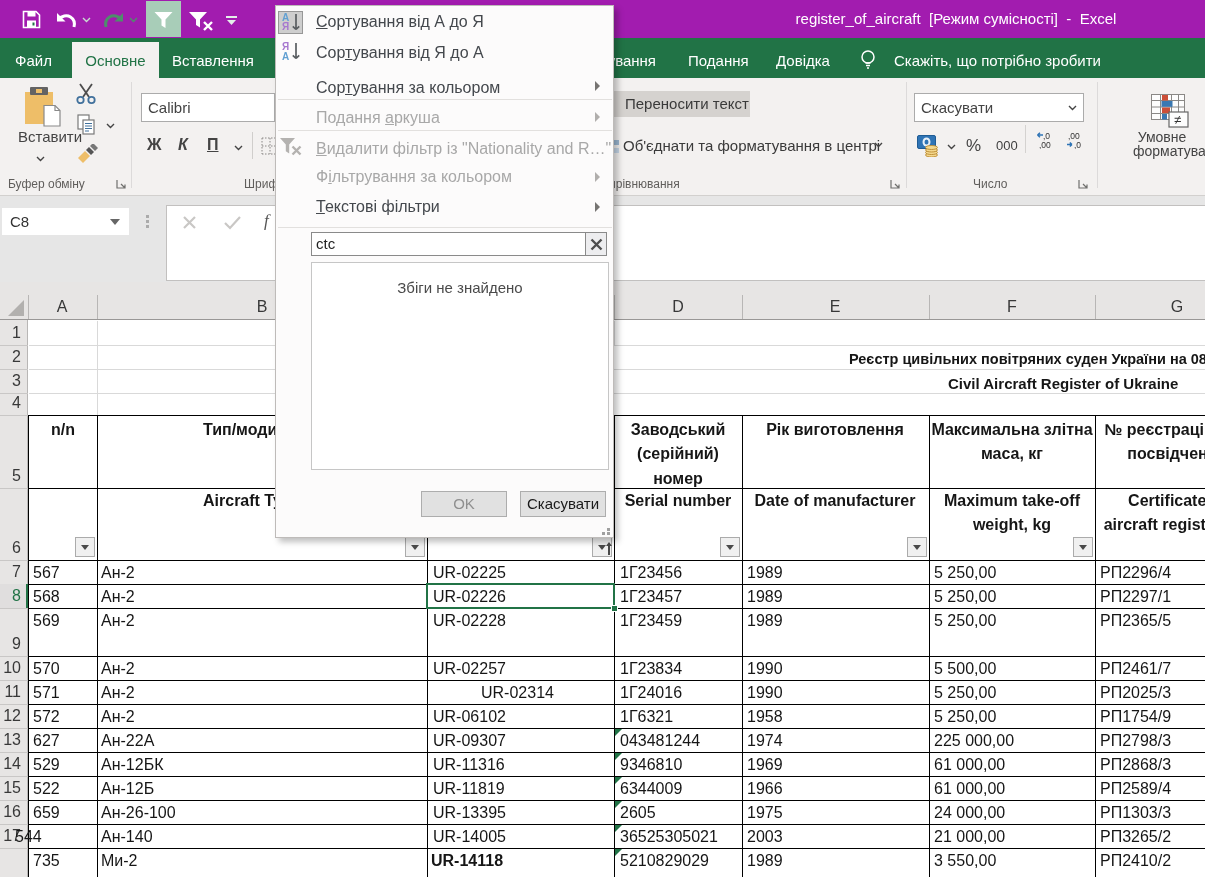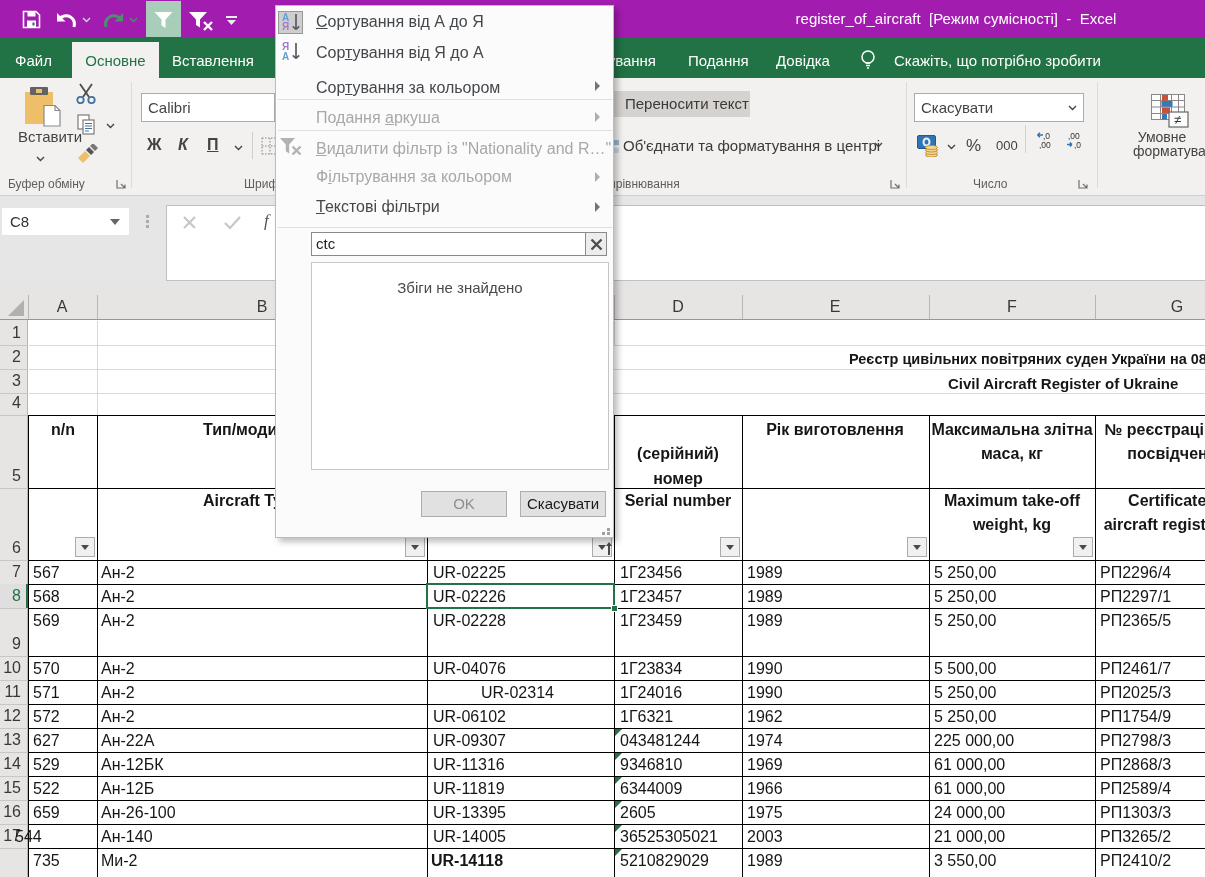--- a/index.html
+++ b/index.html
@@ -326,29 +326,31 @@
     <div class="hline" style="left:28px; top:528px; width:1177px;"></div>
     <div class="vline" style="left:28px; top:95px; height:462px;"></div>
     <div class="vline" style="left:97px; top:95px; height:462px;"></div>
     <div class="vline" style="left:427px; top:95px; height:462px;"></div>
     <div class="vline" style="left:614px; top:95px; height:462px;"></div>
     <div class="vline" style="left:742px; top:95px; height:462px;"></div>
     <div class="vline" style="left:929px; top:95px; height:462px;"></div>
     <div class="vline" style="left:1095px; top:95px; height:462px;"></div>
     <div class="hcell" style="left:-137px; top:101px; width:400px;">n/n</div>
     <div class="hcell" style="left:203px; top:101px; width:auto; text-align:left;">Тип/модифікація ПС</div>
+    <div class="hcell" style="left:478px; top:101px; width:400px;">Заводський</div>
     <div class="hcell" style="left:478px; top:125px; width:400px;">(серійний)</div>
     <div class="hcell" style="left:478px; top:150px; width:400px;">номер</div>
     <div class="hcell" style="left:635px; top:101px; width:400px;">Рік виготовлення</div>
     <div class="hcell" style="left:812px; top:101px; width:400px;">Максимальна злітна</div>
     <div class="hcell" style="left:812px; top:125px; width:400px;">маса, кг</div>
     <div class="hcell" style="left:977px; top:101px; width:400px;">№ реєстраційного</div>
     <div class="hcell" style="left:977px; top:125px; width:400px;">посвідчення</div>
     <div class="hcell" style="left:203px; top:172px; width:auto; text-align:left;">Aircraft Type/model</div>
     <div class="hcell" style="left:478px; top:172px; width:400px;">Serial number</div>
+    <div class="hcell" style="left:635px; top:172px; width:400px;">Date of manufacturer</div>
     <div class="hcell" style="left:812px; top:172px; width:400px;">Maximum take-off</div>
     <div class="hcell" style="left:812px; top:196px; width:400px;">weight, kg</div>
     <div class="hcell" style="left:977px; top:172px; width:400px;">Certificate of</div>
     <div class="hcell" style="left:977px; top:196px; width:400px;">aircraft registration</div>
     <div class="cell" style="left:33px; top:244px;">567</div>
     <div class="cell" style="left:101px; top:244px;">Ан-2</div>
     <div class="cell" style="left:433px; top:244px;">UR-02225</div>
     <div class="cell" style="left:620px; top:244px;">1Г23456</div>
     <div class="cell" style="left:747px; top:244px;">1989</div>
     <div class="cell" style="left:934px; top:244px;">5 250,00</div>
@@ -362,37 +364,37 @@
     <div class="cell" style="left:1100px; top:268px;">РП2297/1</div>
     <div class="cell" style="left:33px; top:292px;">569</div>
     <div class="cell" style="left:101px; top:292px;">Ан-2</div>
     <div class="cell" style="left:433px; top:292px;">UR-02228</div>
     <div class="cell" style="left:620px; top:292px;">1Г23459</div>
     <div class="cell" style="left:747px; top:292px;">1989</div>
     <div class="cell" style="left:934px; top:292px;">5 250,00</div>
     <div class="cell" style="left:1100px; top:292px;">РП2365/5</div>
     <div class="cell" style="left:33px; top:340px;">570</div>
     <div class="cell" style="left:101px; top:340px;">Ан-2</div>
-    <div class="cell" style="left:433px; top:340px;">UR-04076</div>
+    <div class="cell" style="left:433px; top:340px;">UR-02257</div>
     <div class="cell" style="left:620px; top:340px;">1Г23834</div>
     <div class="cell" style="left:747px; top:340px;">1990</div>
     <div class="cell" style="left:934px; top:340px;">5 500,00</div>
     <div class="cell" style="left:1100px; top:340px;">РП2461/7</div>
     <div class="cell" style="left:33px; top:364px;">571</div>
     <div class="cell" style="left:101px; top:364px;">Ан-2</div>
     <div class="cell" style="left:433px; top:364px;margin-left:48px;">UR-02314</div>
     <div class="cell" style="left:620px; top:364px;">1Г24016</div>
     <div class="cell" style="left:747px; top:364px;">1990</div>
     <div class="cell" style="left:934px; top:364px;">5 250,00</div>
     <div class="cell" style="left:1100px; top:364px;">РП2025/3</div>
     <div class="cell" style="left:33px; top:388px;">572</div>
     <div class="cell" style="left:101px; top:388px;">Ан-2</div>
     <div class="cell" style="left:433px; top:388px;">UR-06102</div>
     <div class="cell" style="left:620px; top:388px;">1Г6321</div>
-    <div class="cell" style="left:747px; top:388px;">1962</div>
+    <div class="cell" style="left:747px; top:388px;">1958</div>
     <div class="cell" style="left:934px; top:388px;">5 250,00</div>
     <div class="cell" style="left:1100px; top:388px;">РП1754/9</div>
     <div class="cell" style="left:33px; top:412px;">627</div>
     <div class="cell" style="left:101px; top:412px;">Ан-22А</div>
     <div class="cell" style="left:433px; top:412px;">UR-09307</div>
     <div class="cell" style="left:620px; top:412px;">043481244</div>
     <div class="cell" style="left:747px; top:412px;">1974</div>
     <div class="cell" style="left:934px; top:412px;">225 000,00</div>
     <div class="cell" style="left:1100px; top:412px;">РП2798/3</div>
     <div class="ftri" style="left:615px; top:409px;"></div>

